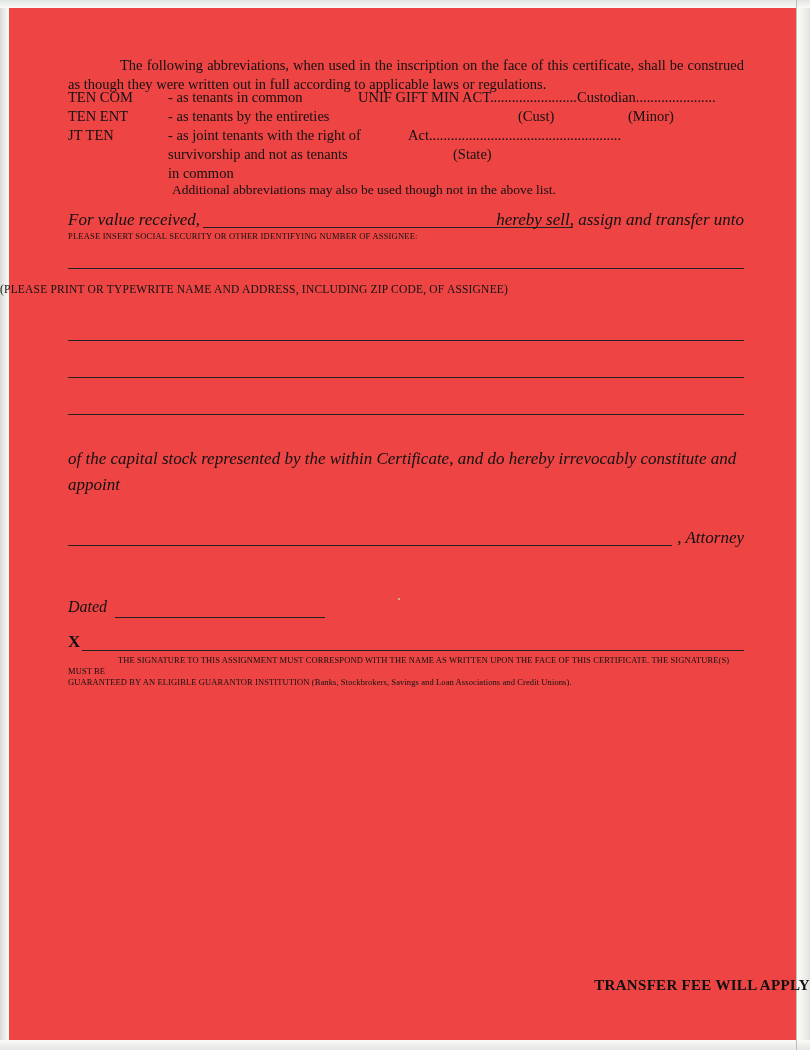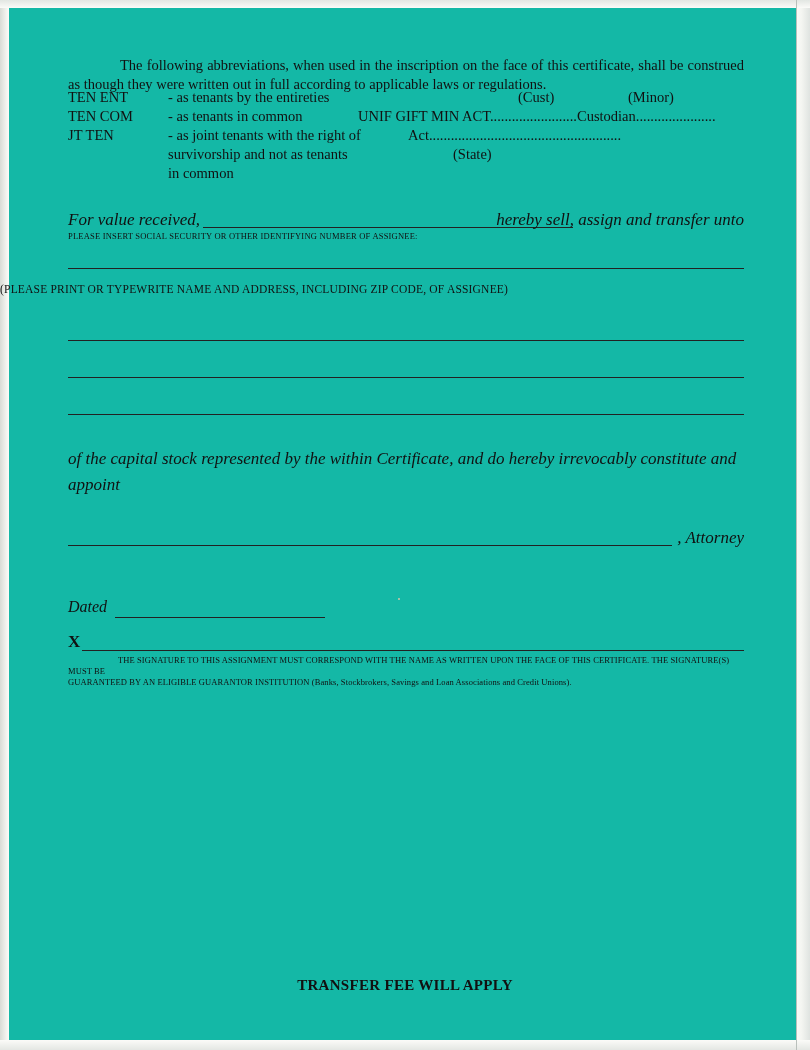--- a/index.html
+++ b/index.html
@@ -11,21 +11,21 @@
     width: 810px;
     height: 1050px;
     font-family: "Liberation Serif", serif;
     color: #111111;
     overflow: hidden;
   }
   .page {
     position: relative;
     width: 810px;
     height: 1050px;
-    background: #14b8a6;
+    background: #ef4444;
     box-sizing: border-box;
   }
   
   .scan-left {
     position: absolute;
     left: 0; top: 0;
     width: 9px; height: 1050px;
     background: linear-gradient(to right, #d8dcd6, #f2f3ef 70%, #fbfbf8);
   }
   .scan-right {
@@ -230,21 +230,21 @@
     position: absolute;
     left: 68px; top: 878px;
     font-size: 16px;
     letter-spacing: 0.3px;
   }
 
   .fee {
     position: absolute;
     left: 0; top: 977px;
     width: 810px;
-    text-align: center;
+    text-align: right;
     font-weight: bold;
     font-size: 15px;
     letter-spacing: 0.3px;
   }
 
   .speck {
     position: absolute;
     width: 2px; height: 2px;
     background: #cfc9a8;
     border-radius: 50%;
@@ -259,42 +259,43 @@
   <div class="scan-top"></div>
   <div class="scan-bottom"></div>
   <div class="page-border-r"></div>
 
   <div class="content">
 
     <div class="intro"><span class="indent"></span><span>The following abbreviations, when used in the inscription on the face of this certificate, shall be construed as though they were written out in full according to applicable laws or regulations.</span></div>
 
     <div class="abbr-table">
       <div class="abbr-row">
+        <span class="abbr-code">TEN COM</span>
+        <span class="abbr-desc">- as tenants in common</span>
+        <span class="abbr-right">UNIF GIFT MIN ACT........................Custodian......................</span>
+      </div>
+      <div class="abbr-row">
         <span class="abbr-code">TEN ENT</span>
         <span class="abbr-desc">- as tenants by the entireties</span>
         <span class="sub-cust">(Cust)</span>
         <span class="sub-minor">(Minor)</span>
-      </div>
-      <div class="abbr-row">
-        <span class="abbr-code">TEN COM</span>
-        <span class="abbr-desc">- as tenants in common</span>
-        <span class="abbr-right">UNIF GIFT MIN ACT........................Custodian......................</span>
       </div>
       <div class="abbr-row">
         <span class="abbr-code">JT TEN</span>
         <span class="abbr-desc">- as joint tenants with the right of</span>
         <span class="abbr-right2">Act.....................................................</span>
       </div>
       <div class="abbr-row">
         <span class="sub-state">(State)</span>
       </div>
       <span class="cont-1">survivorship and not as tenants</span>
       <span class="cont-2">in common</span>
     </div>
 
+    <div class="addl">Additional abbreviations may also be used though not in the above list.</div>
 
     <div class="fvr">
       <span class="lead">For value received,</span>
       <span class="rule"></span>
       <span class="tail">hereby sell, assign and transfer unto</span>
     </div>
 
     <div class="tiny-note">PLEASE INSERT SOCIAL SECURITY OR OTHER IDENTIFYING NUMBER OF ASSIGNEE:</div>
 
     <div class="rule-full r1"></div>

